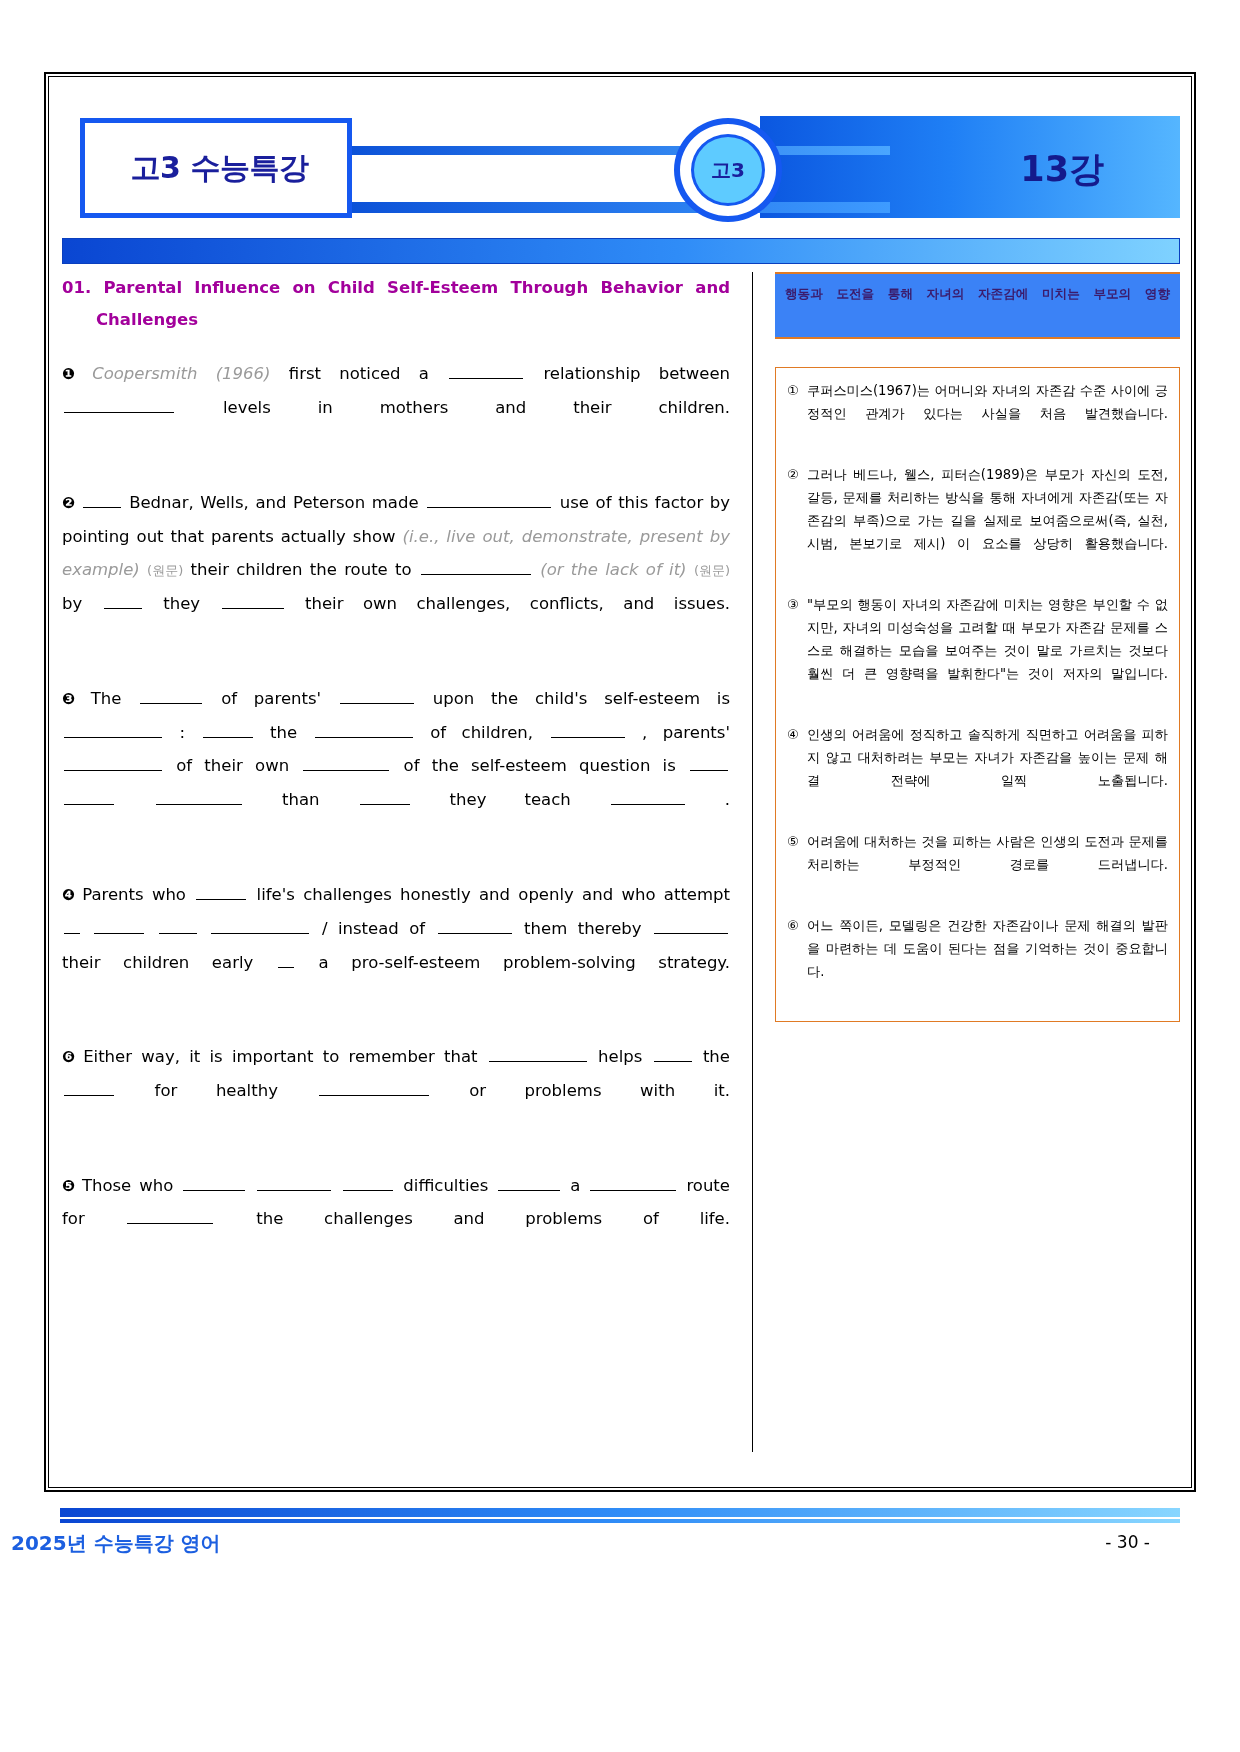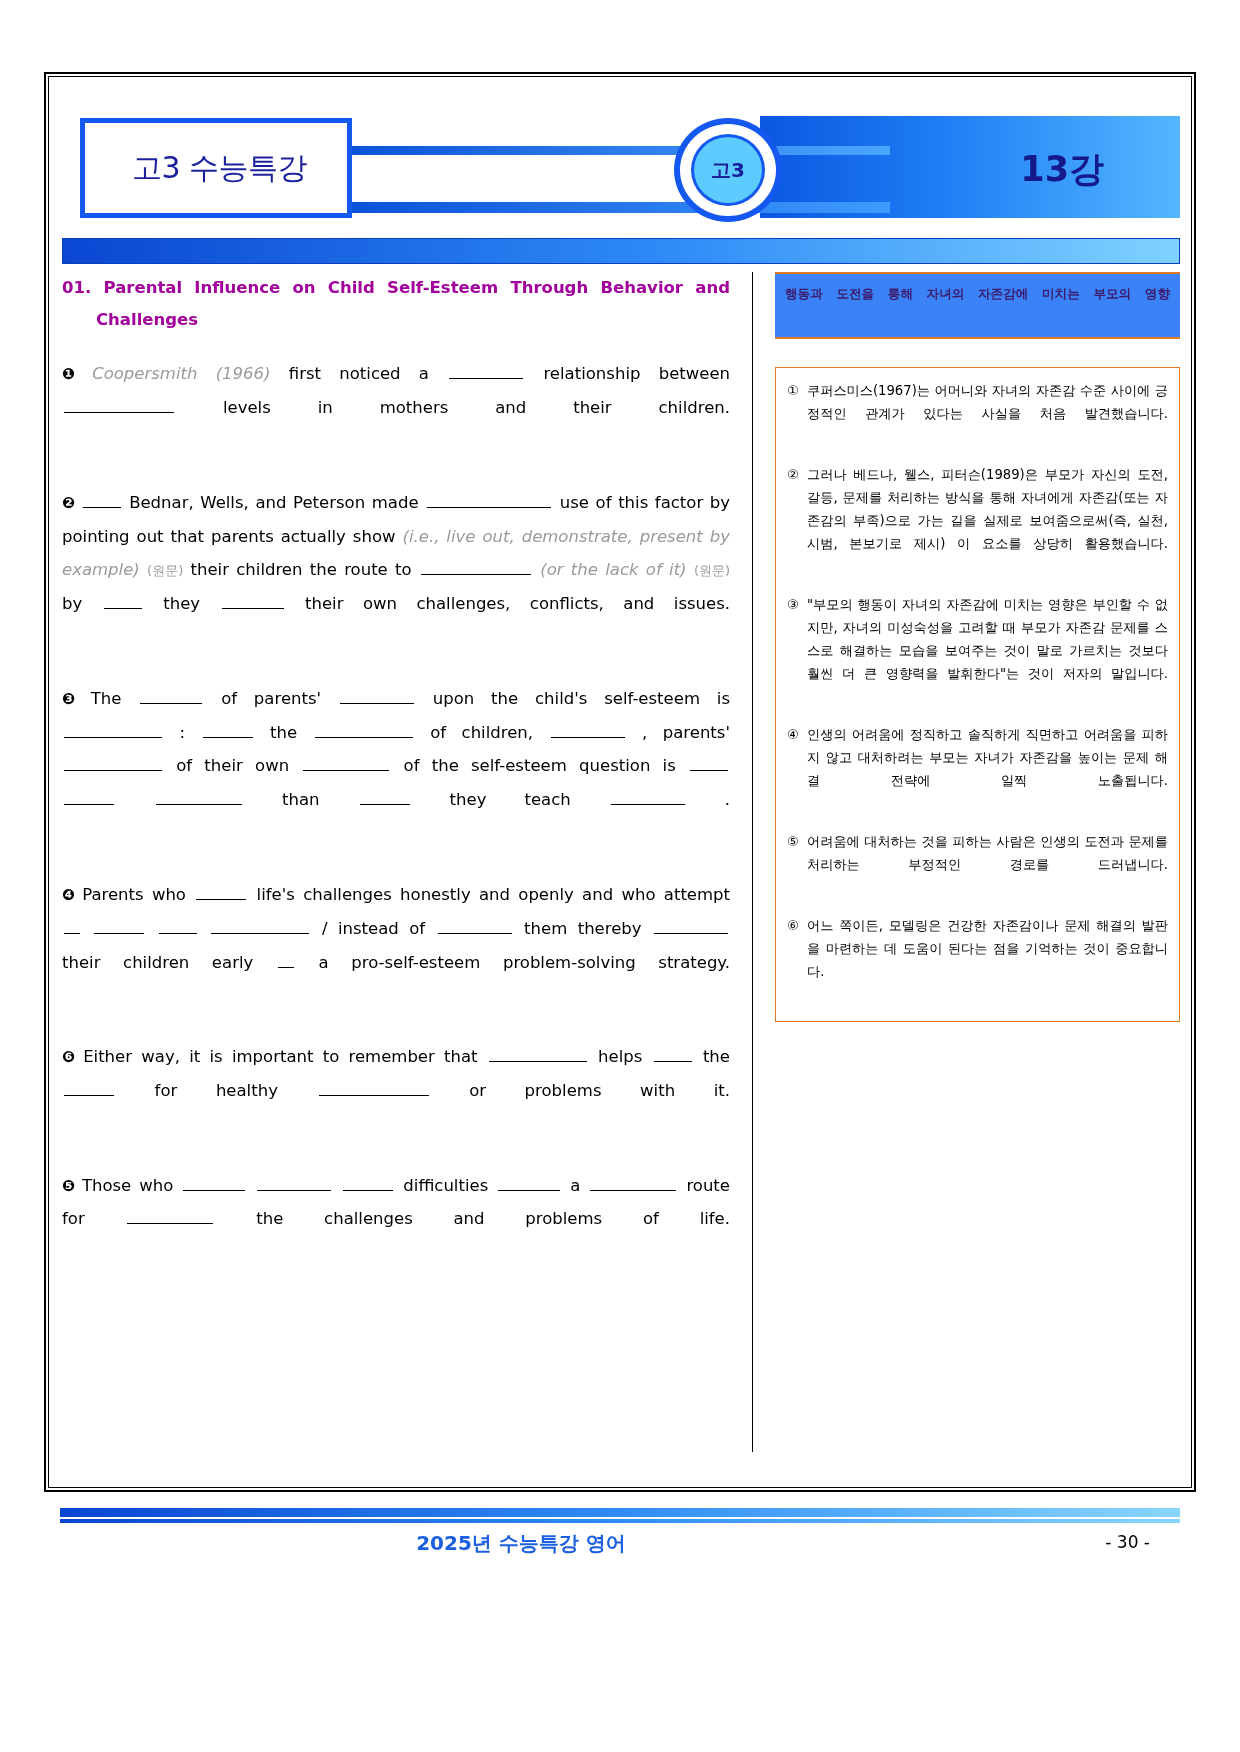--- a/index.html
+++ b/index.html
@@ -79,21 +79,21 @@
     height: 100px;
     border: 5px solid #1558f0;
     background: #ffffff;
     display: flex;
     align-items: center;
     justify-content: center;
   }
   .hdr-whitebox-text {
     color: #1a1f9c;
     font-size: 30px;
-    font-weight: normal;
+    font-weight: bold;
     letter-spacing: -0.5px;
     margin-left: 7px;
   }
   .hdr-subject {
     position: absolute;
     left: 340px;
     top: 42px;
     width: 260px;
     text-align: center;
     color: #6cc8ff;
@@ -281,21 +281,21 @@
     top: 1519px;
     width: 1120px;
     height: 4px;
     background: linear-gradient(90deg, #0a46d2 0%, #2f8cf7 50%, #88d6ff 100%);
   }
   .footer-center {
     position: absolute;
     left: 0;
     top: 1530px;
     width: 1031px;
-    text-align: center;
+    text-align: left;
     color: #1c5fe0;
     font-size: 20px;
     font-weight: bold;
     padding-left: 11px;
   }
   .footer-page {
     position: absolute;
     right: 90px;
     top: 1532px;
     color: #000;

